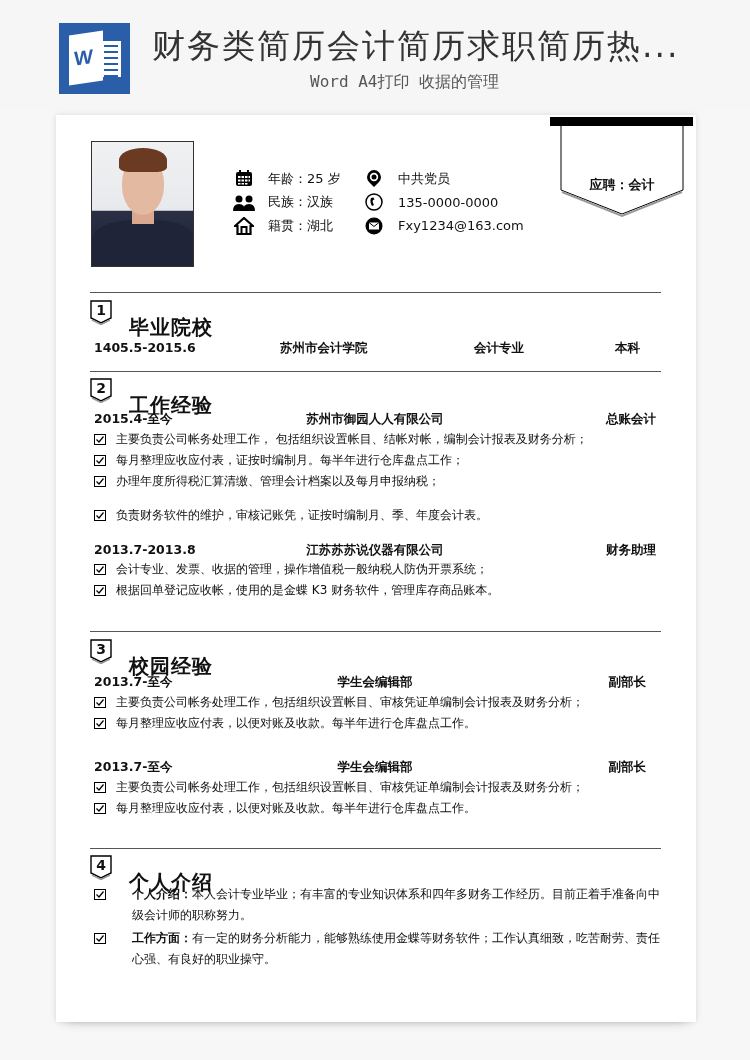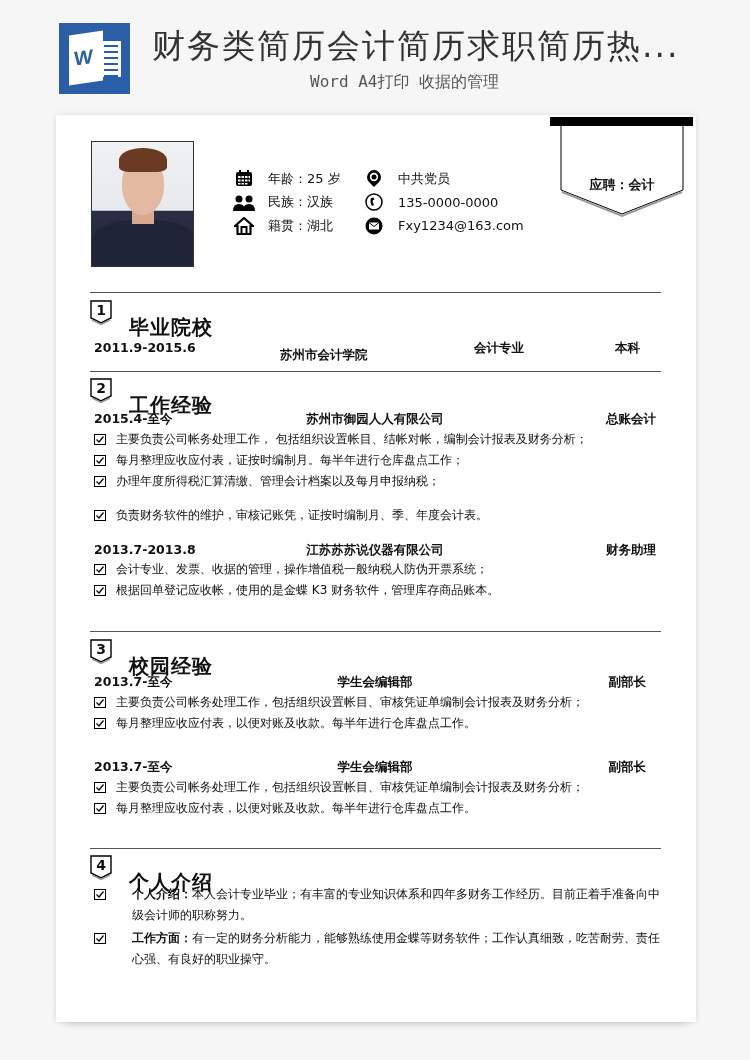--- a/index.html
+++ b/index.html
@@ -85,21 +85,21 @@
   .section { position: absolute; left: 34px; width: 571px; }
   .sec-line { position: absolute; left: 0; width: 571px; height: 1px; background: #555; }
   .sec-head { position: absolute; left: 0; height: 24px; display: flex; align-items: center; }
   .num-badge { width: 22px; height: 24px; position: relative; margin-right: 17px; }
   .num-badge span { position: absolute; left: 0; width: 22px; top: 2px; text-align: center; font-size: 14px; font-weight: bold; }
   .sec-title { font-size: 20px; font-weight: bold; letter-spacing: 1px; margin-top: 31px; }
   .row3 { position: absolute; left: 4px; width: 562px; font-size: 12.5px; font-weight: bold; white-space: nowrap; }
   .row3 .c1 { position: absolute; left: 0; }
   .row3 .c2 { position: absolute; left: 0; width: 562px; text-align: center; }
   .row3 .c3 { position: absolute; right: 0; }
-  .edu .c2 { left: 186px; width: auto; text-align: center; margin-top: 7px; }
+  .edu .c2 { left: 186px; width: auto; text-align: center; }
   .edu .c3b { position: absolute; left: 380px; }
   .bullet { position: absolute; left: 4px; font-size: 12px; white-space: nowrap; display: flex; align-items: flex-start; line-height: 21px; }
   .bullet .chk { width: 12px; height: 11px; margin-top: 5px; margin-right: 10px; flex: none; }
   .bullet.wrap { white-space: normal; width: 566px; gap: 16px; }
   .bullet b { font-weight: bold; }
 </style>
 </head>
 <body>
 
 <div class="banner">
@@ -224,21 +224,21 @@
       <div class="num-badge">
         <svg width="22" height="25" viewBox="0 0 22 25">
             <path d="M1 1 L21 1 L21 18 L11 23 L1 18 Z" fill="#fff" stroke="#000" stroke-width="1.4"></path>
             <path d="M2 20 L11 24.5 L20 20" fill="none" stroke="#999" stroke-width="1.5"></path>
           </svg>
         <span>1</span>
       </div>
       <span class="sec-title">毕业院校</span>
     </div>
     <div class="row3 edu" style="top:48px;">
-      <span class="c1">2011.9-2015.6</span>
+      <span class="c1">1405.5-2015.6</span>
       <span class="c2">苏州市会计学院</span>
       <span class="c3b">会计专业</span>
       <span class="c3" style="right:16px;">本科</span>
     </div>
   </div>
 
   <div class="section" style="top:256px;">
     <div class="sec-line" style="top:0;"></div>
     <div class="sec-head" style="top:7px;">
       <div class="num-badge">

